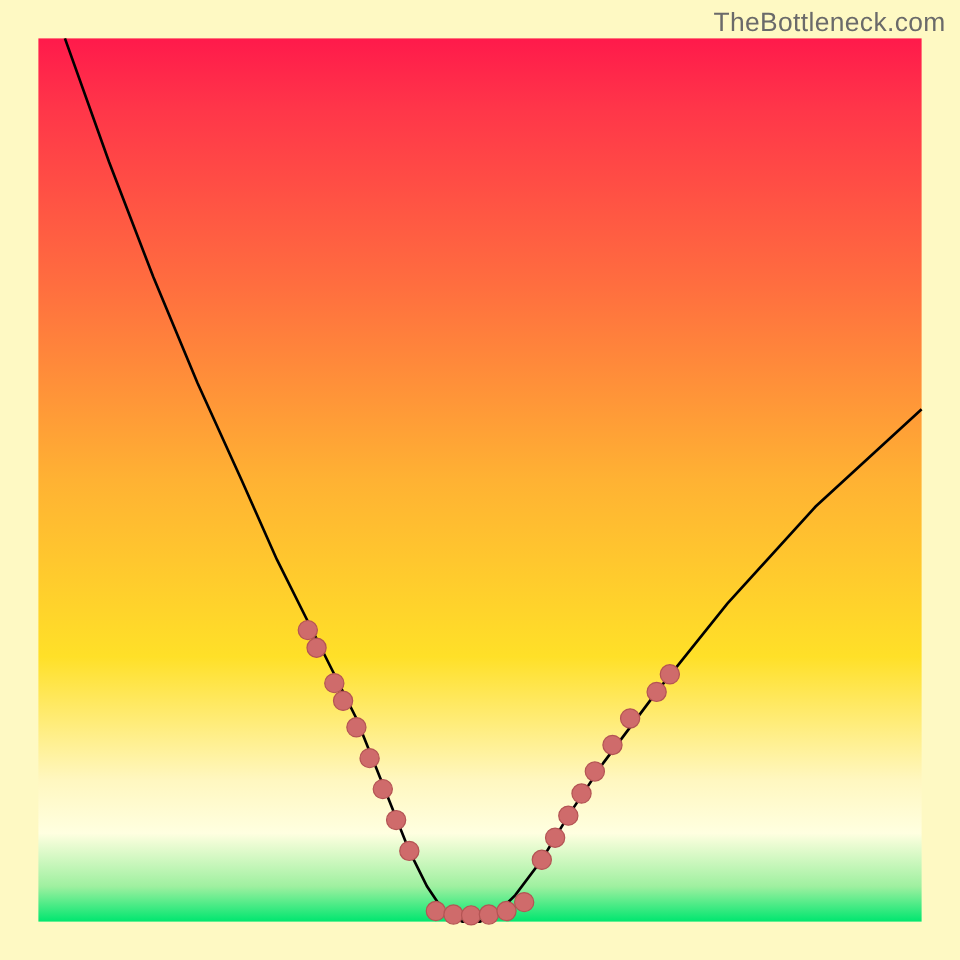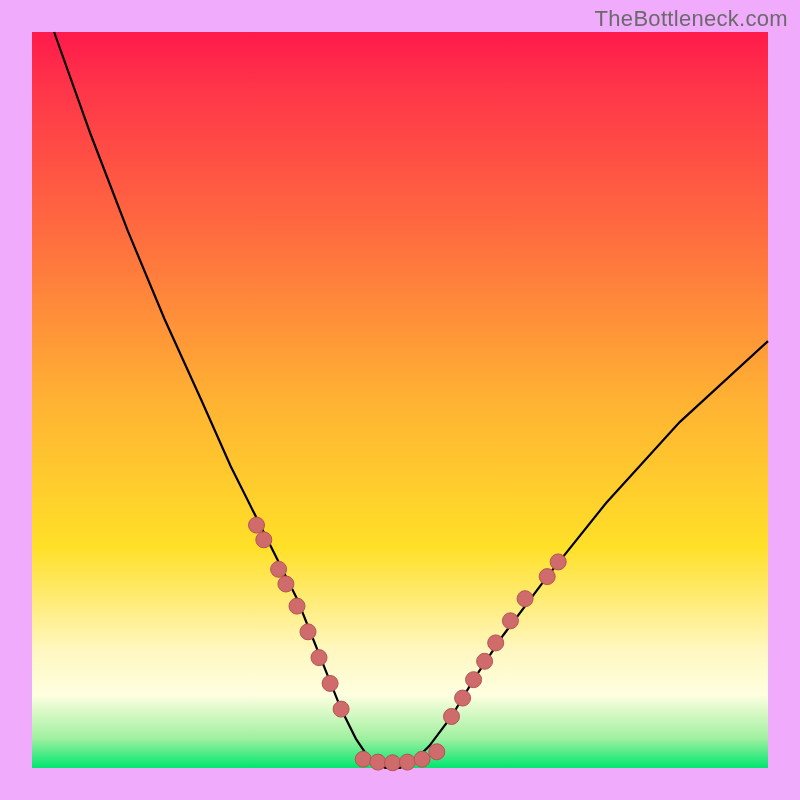--- a/index.html
+++ b/index.html
@@ -8,21 +8,21 @@
     width: 800px;
     height: 800px;
     overflow: hidden;
     background: #000;
     font-family: Arial, Helvetica, sans-serif;
   }
   .frame {
     position: relative;
     width: 800px;
     height: 800px;
-    background: #f0abfc;
+    background: #fef9c3;
   }
   .watermark {
     position: absolute;
     top: 6px;
     right: 12px;
     color: #6a6a6a;
     font-size: 22px;
     font-weight: 400;
     letter-spacing: 0.3px;
     z-index: 10;

